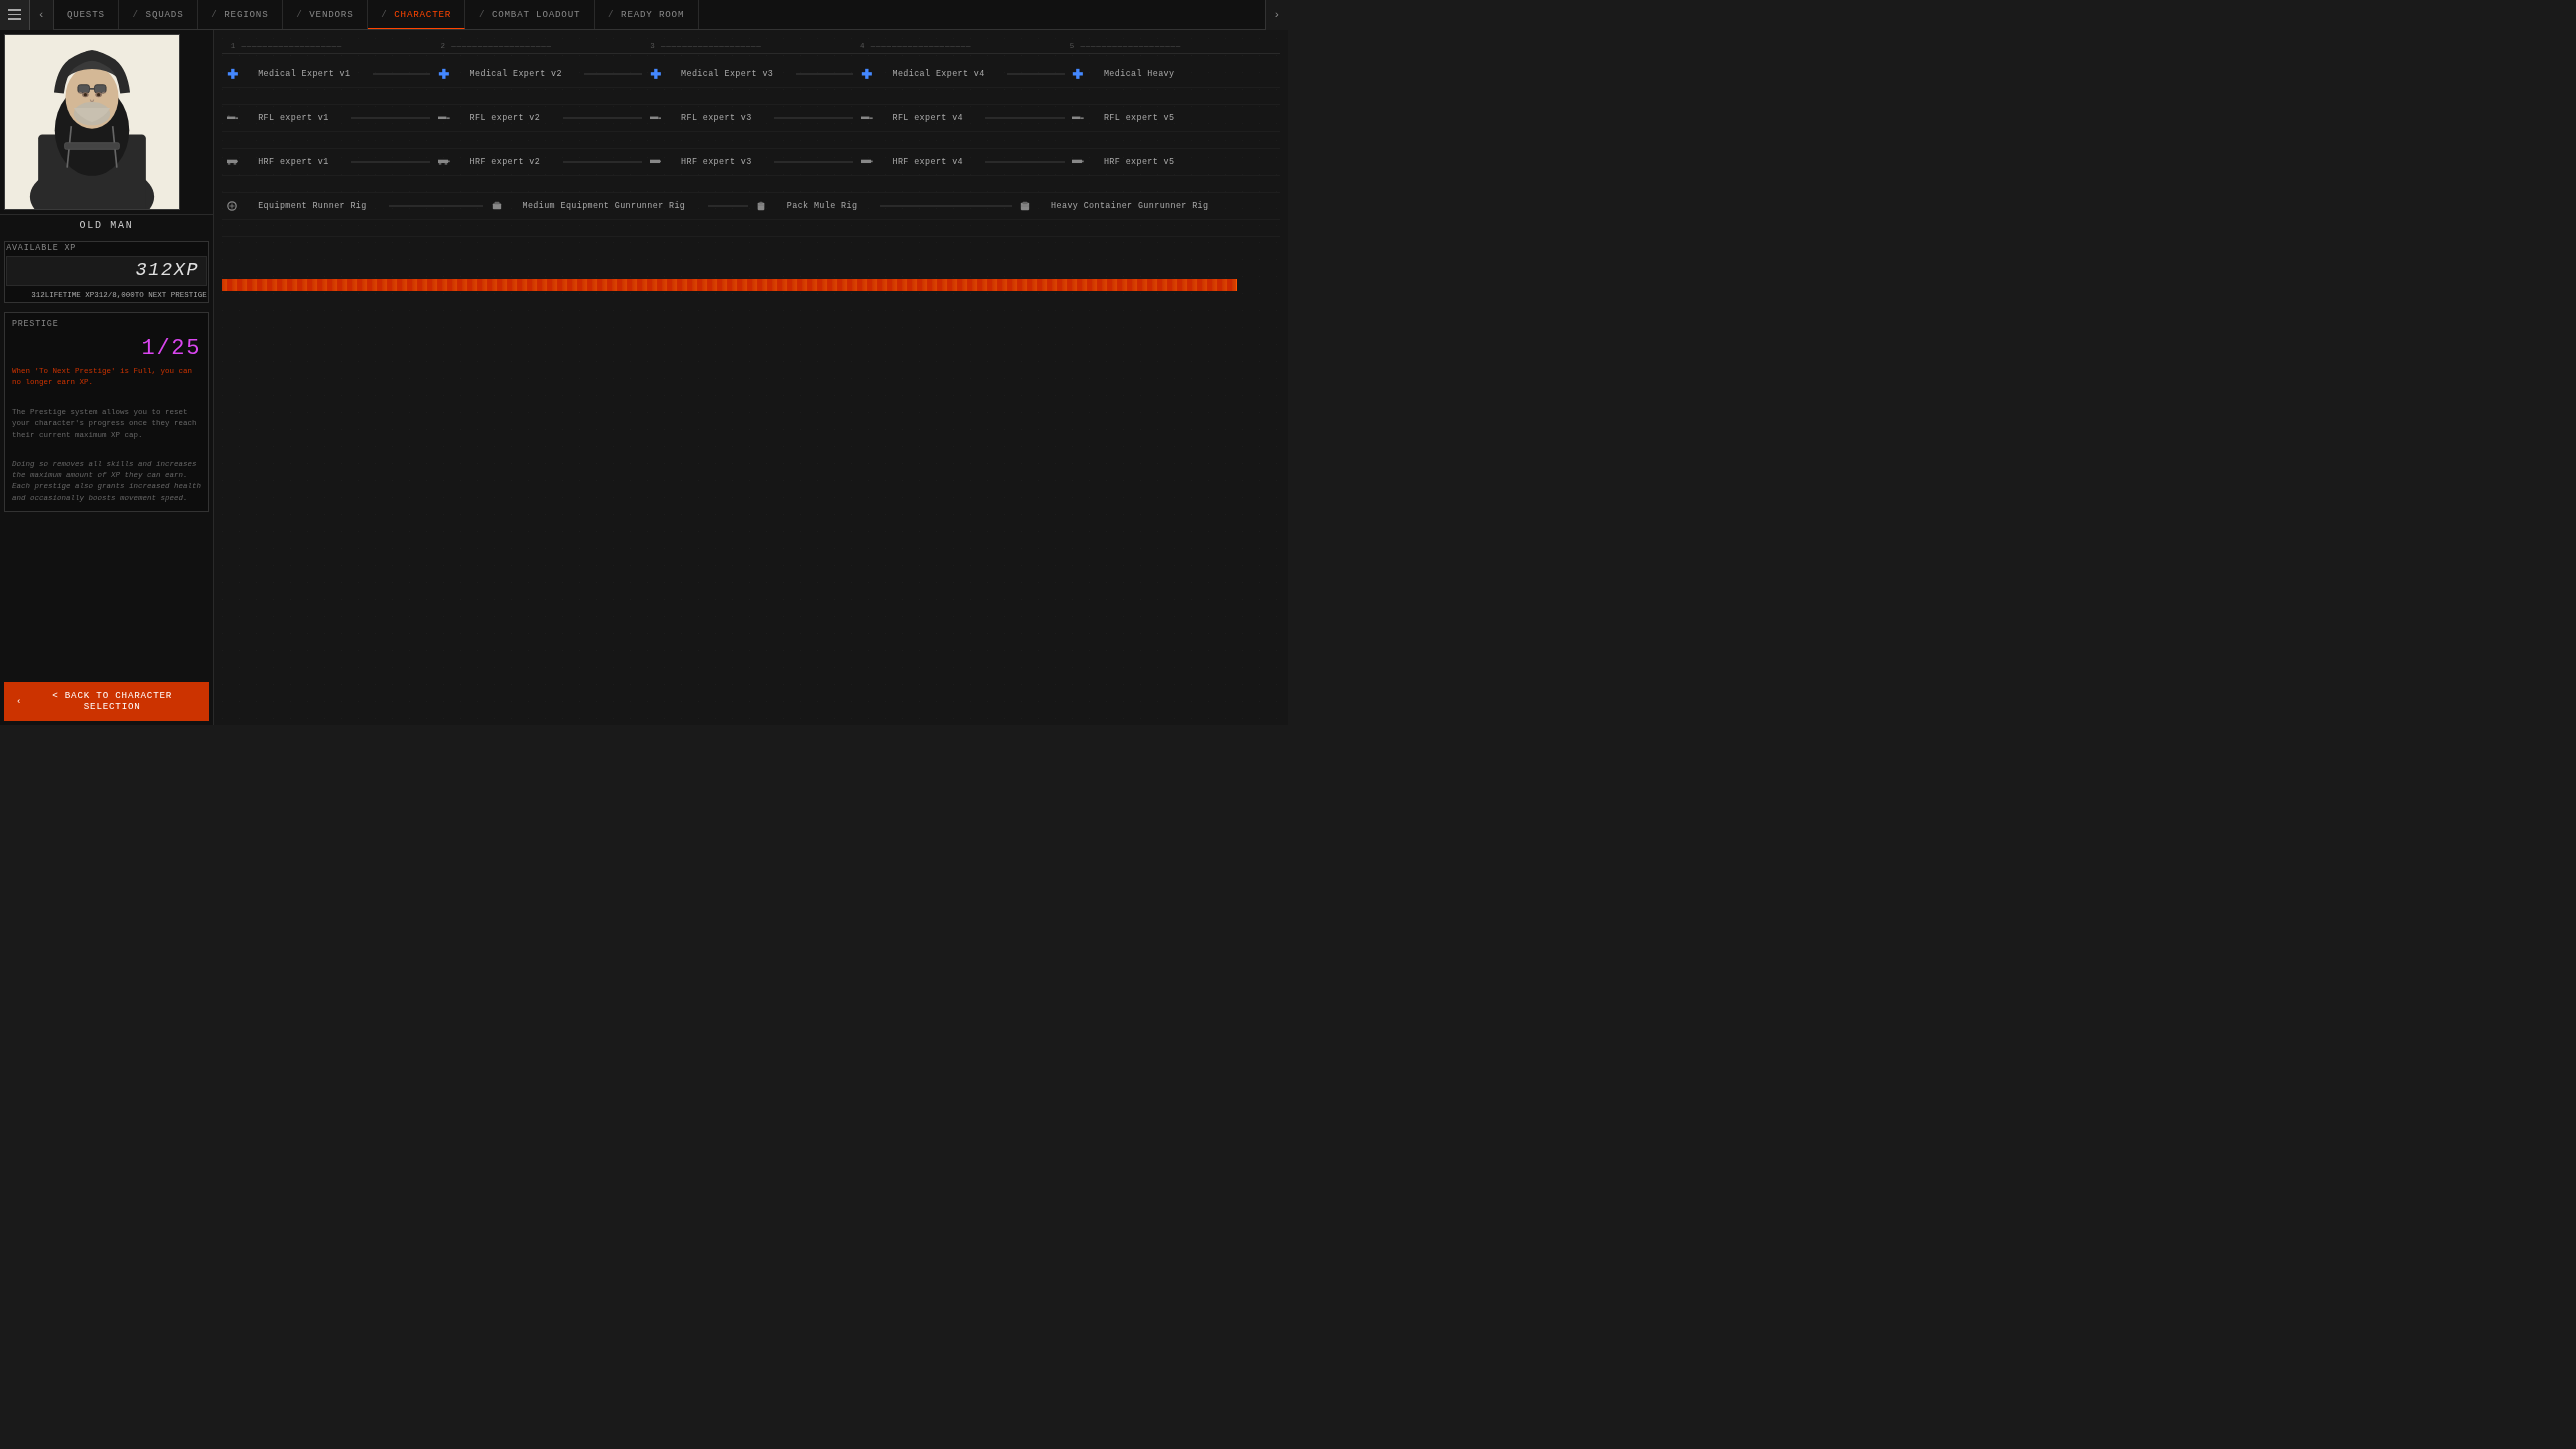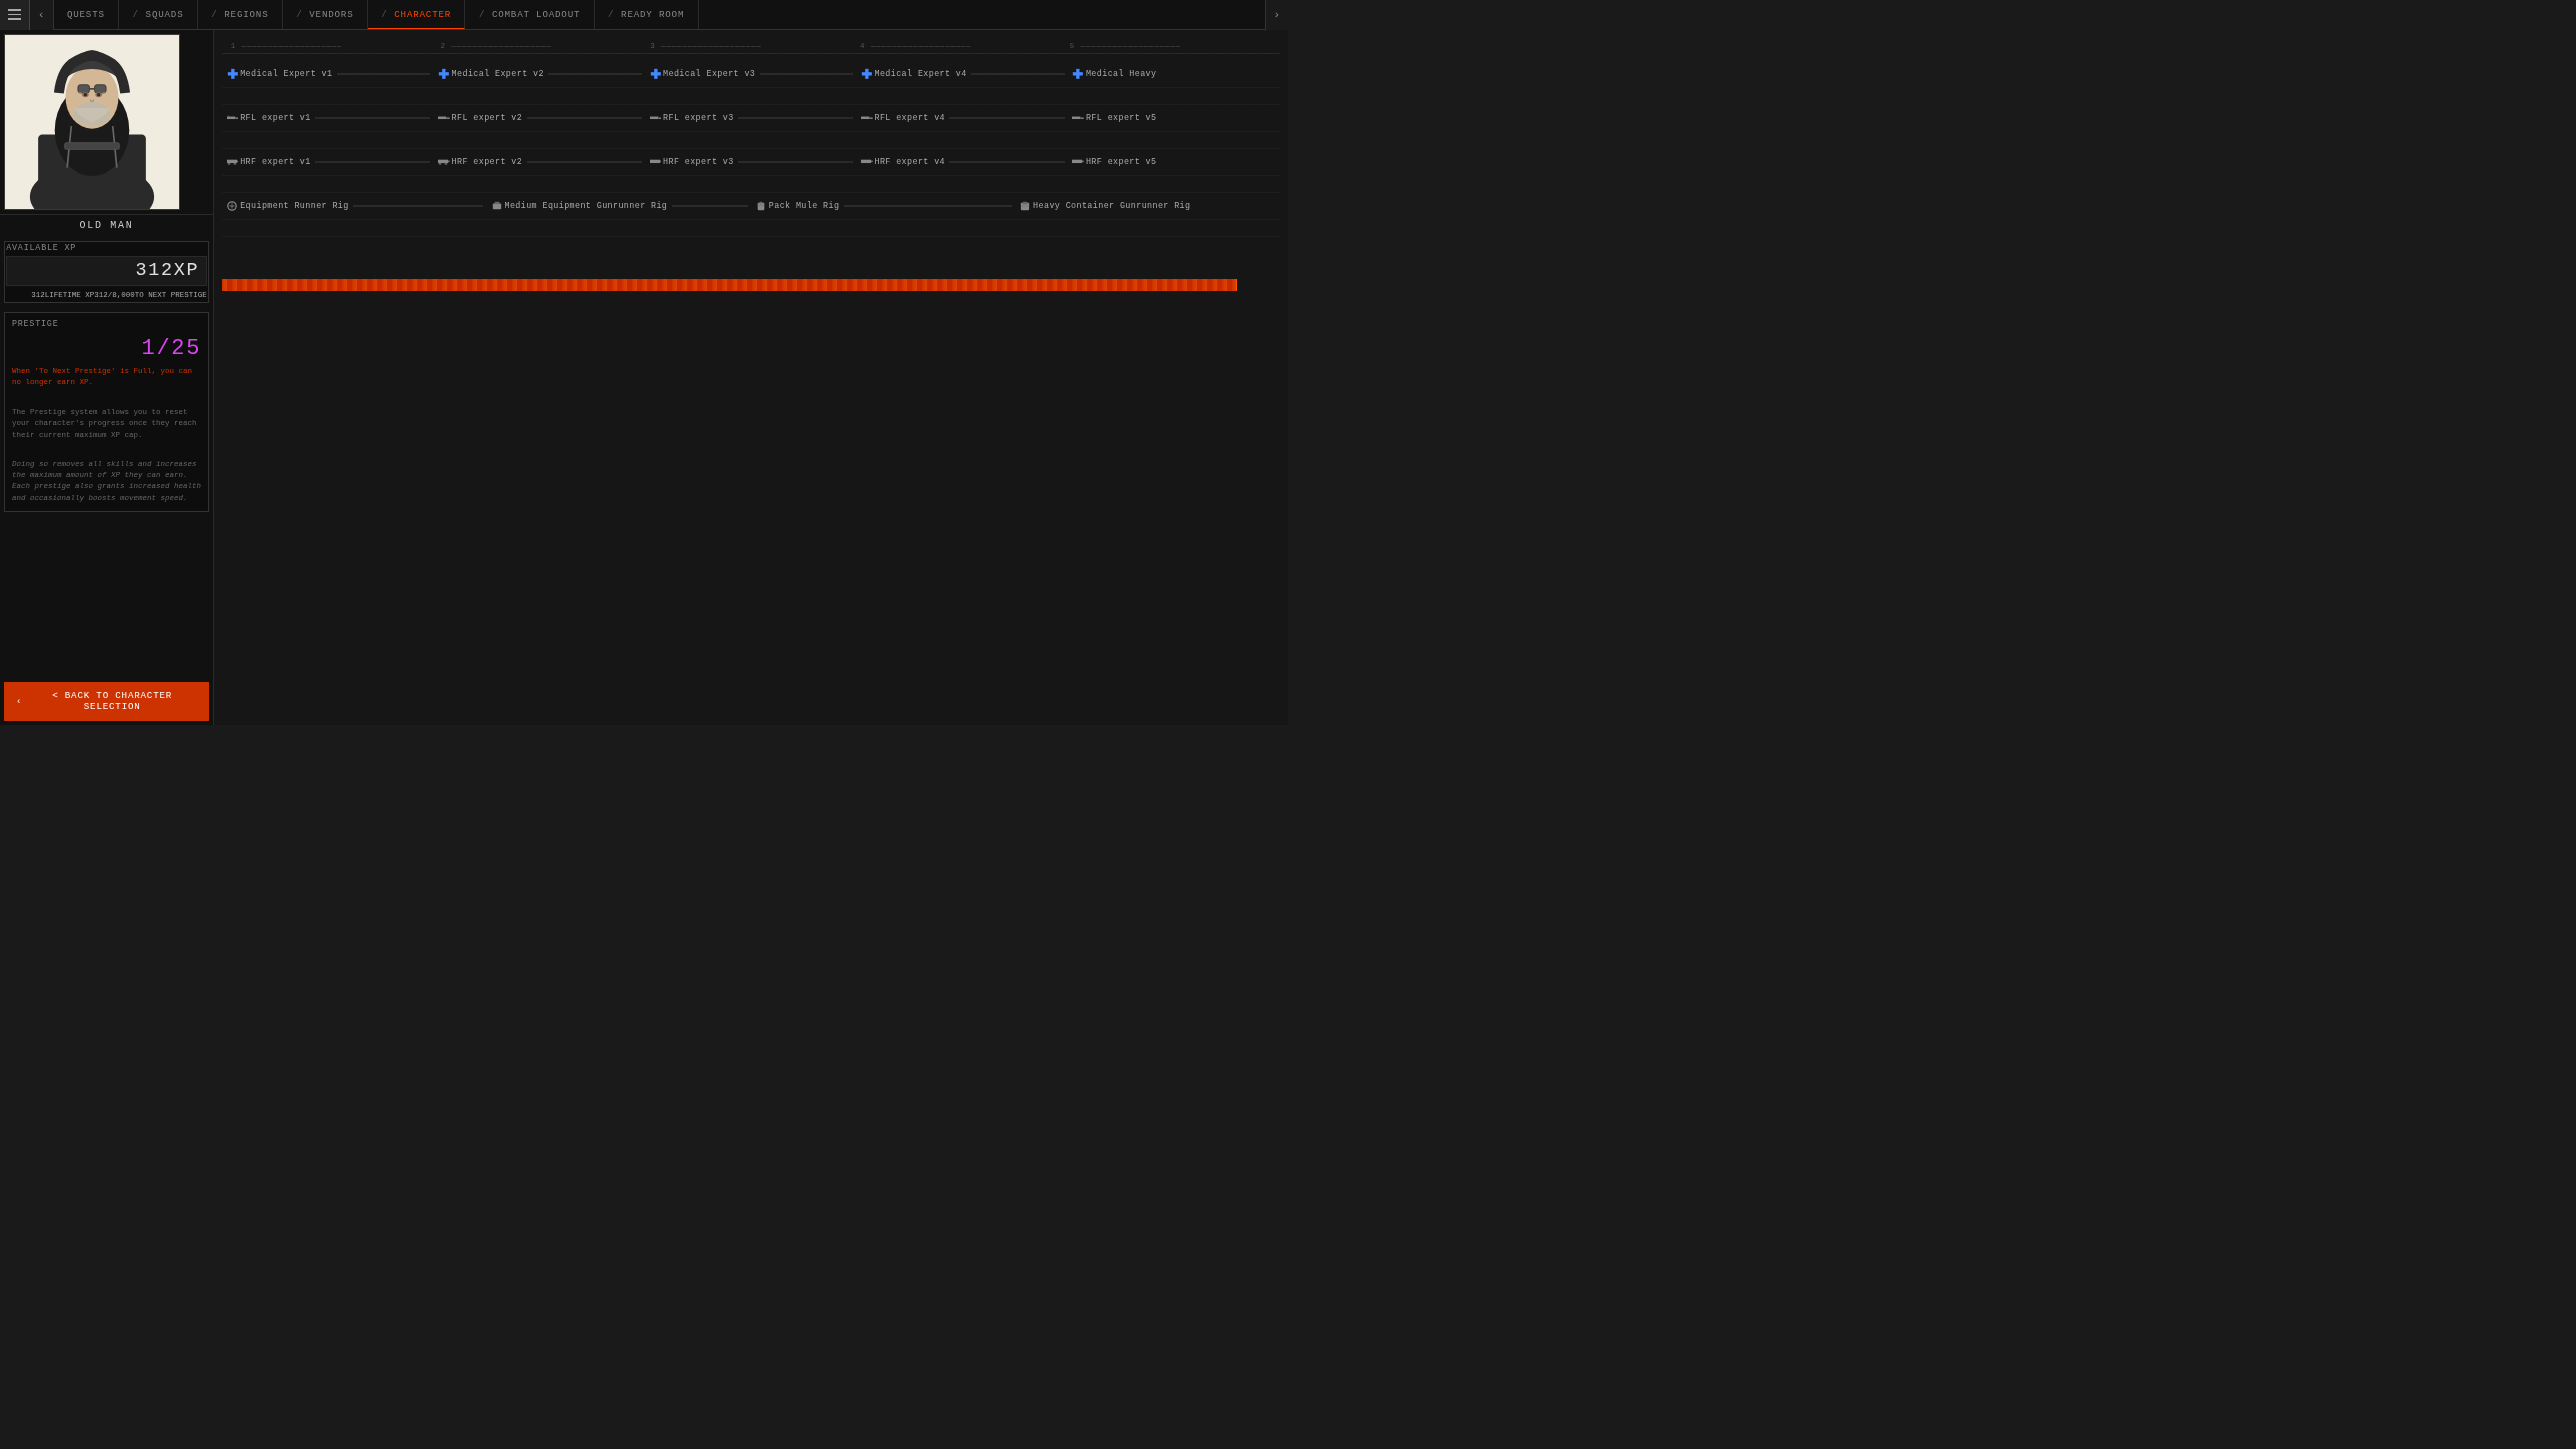--- a/index.html
+++ b/index.html
@@ -146,20 +146,21 @@
 
     .xp-value {
       font-size: 18.4px;
       color: #e0e0e0;
       text-align: right;
       letter-spacing: 1.7px;
       background: #1a1a1a;
       padding: 3.4px 6.7px;
       border: 0.8px solid #2a2a2a;
       margin-bottom: 3.4px;
+      font-style: italic;
     }
 
     .xp-detail {
       font-size: 7.5px;
       color: #777;
       line-height: 1.6;
     }
 
     .xp-detail span {
       float: right;
@@ -247,21 +248,21 @@
       align-items: center;
       padding: 5px 0;
       border-bottom: 0.8px solid #1e1e1e;
       min-height: 27px;
     }
 
     .skill-item {
       display: flex;
       align-items: center;
       flex: 1;
-      gap: 1px;
+      gap: 19px;
       padding: 0 3.4px;
       text-align: center;
     }
 
     .skill-icon {
       width: 13.4px;
       height: 13.4px;
       flex-shrink: 0;
       display: flex;
       align-items: center;

